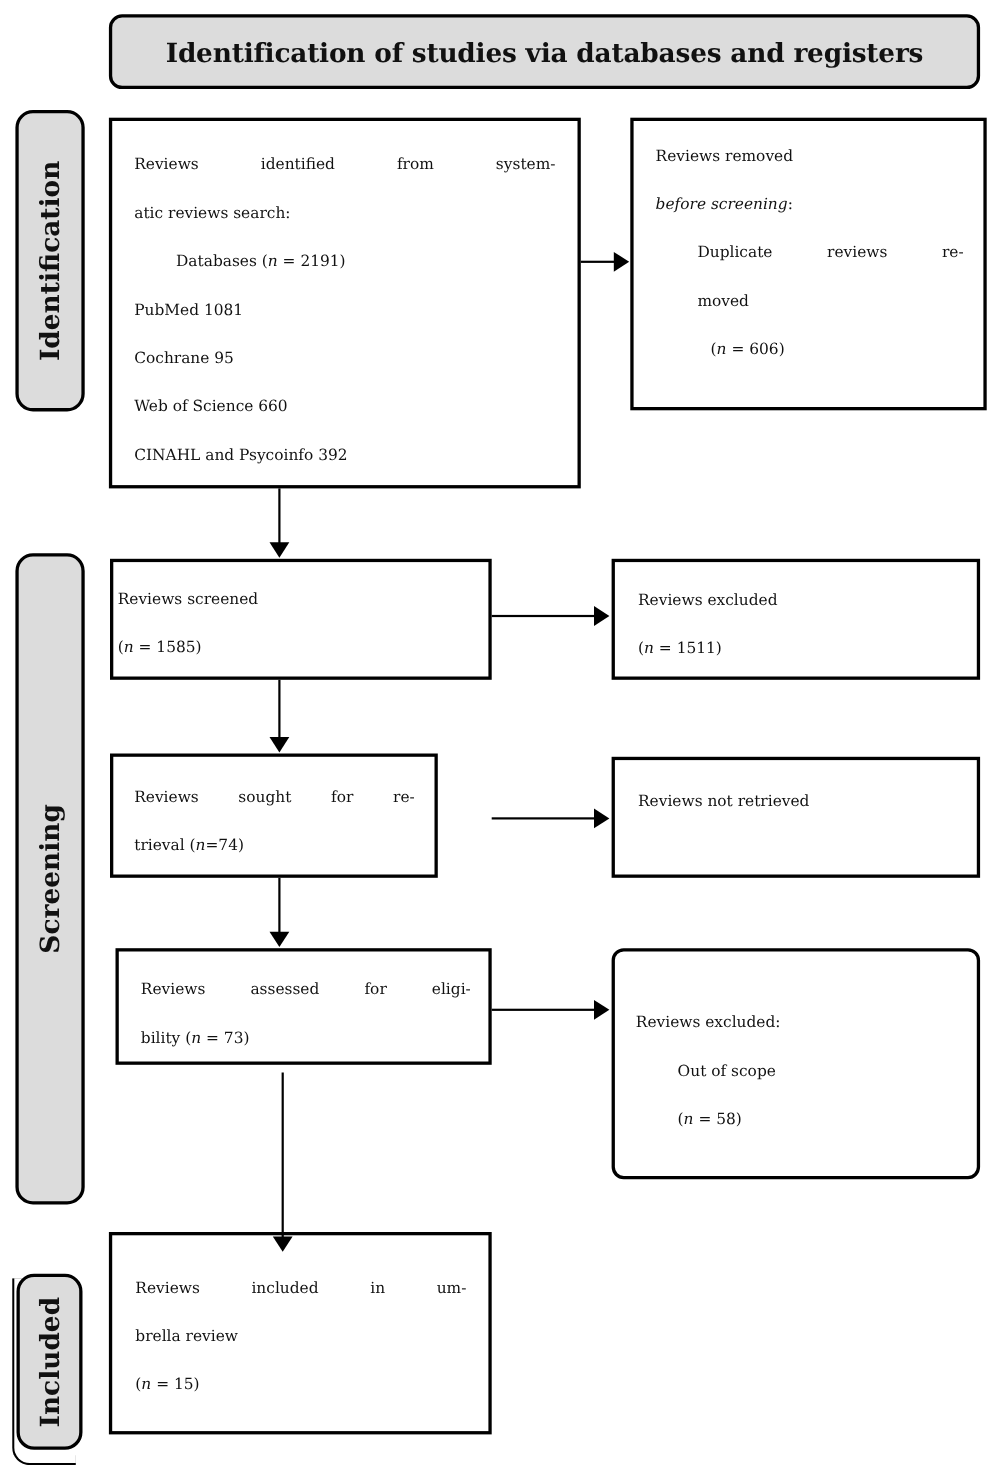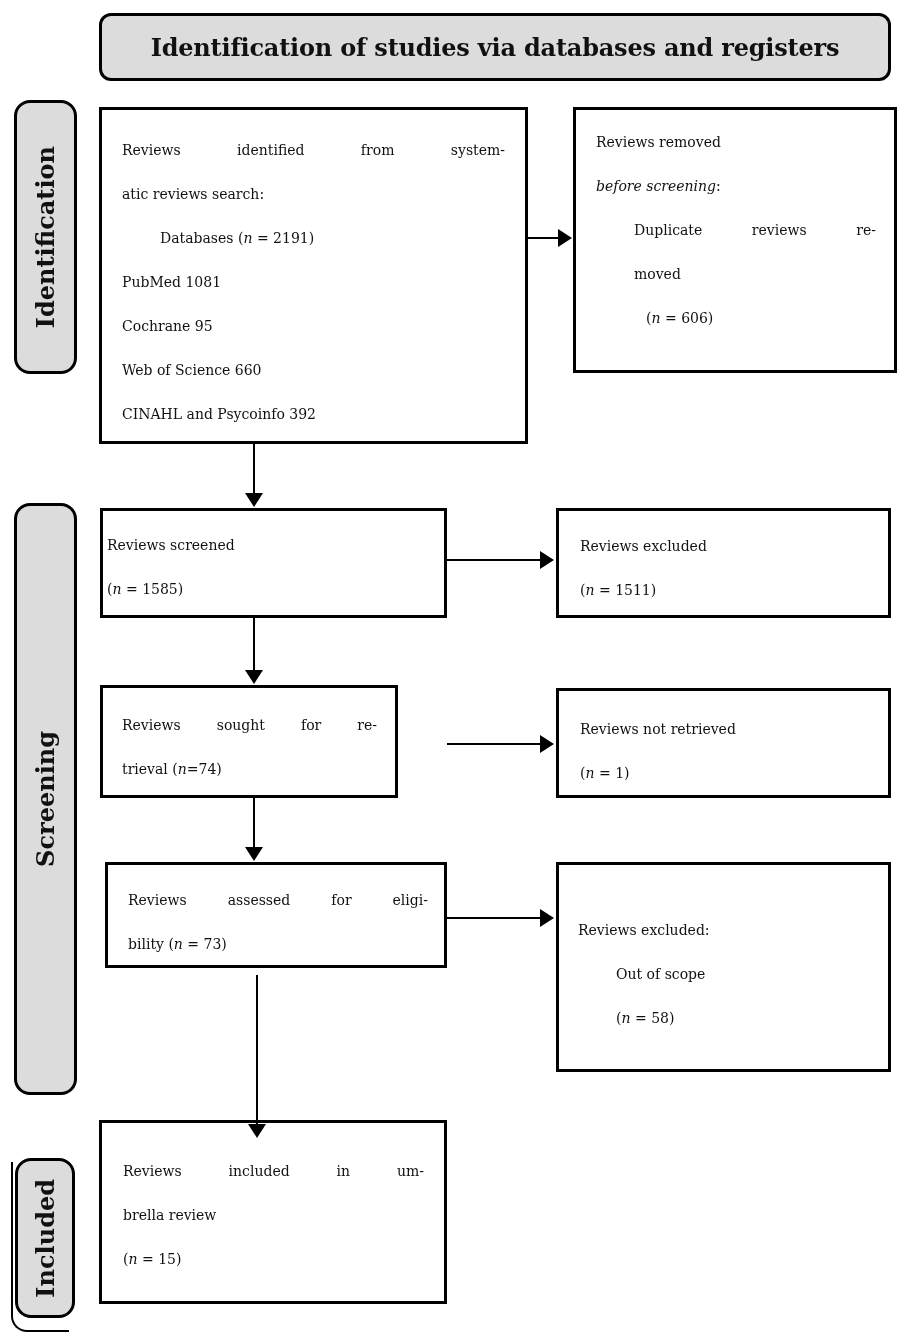--- a/index.html
+++ b/index.html
@@ -103,29 +103,28 @@
   <span class="ln"><span>(</span><span style="font-style: italic;">n</span><span> = 1511)</span></span>
 </div>
 
 <div class="fbox" style="left:100px;top:685px;width:298px;height:113px;padding:15px 18px 0 19px;">
   <span class="ln stretch"><span>Reviews sought for re-</span></span>
   <span class="ln"><span>trieval (</span><span style="font-style: italic;">n</span><span>=74)</span></span>
 </div>
 
 <div class="fbox" style="left:556px;top:688px;width:335px;height:110px;padding:16px 18px 0 21px;">
   <span class="ln"><span>Reviews not retrieved</span></span>
-  <span class="ln"><span>(</span><span style="font-style: italic;">n</span><span> = 1)</span></span>
 </div>
 
 <div class="fbox" style="left:105px;top:862px;width:342px;height:106px;padding:13px 16px 0 20px;">
   <span class="ln stretch"><span>Reviews assessed for eligi-</span></span>
   <span class="ln"><span>bility (</span><span style="font-style: italic;">n</span><span> = 73)</span></span>
 </div>
 
-<div class="fbox" style="left:556px;top:862px;width:335px;height:210px;padding:43px 18px 0 19px;">
+<div class="fbox" style="left:556px;top:862px;width:335px;height:210px;padding:43px 18px 0 19px;border-radius:11px;">
   <span class="ln"><span>Reviews excluded:</span></span>
   <span class="ln ind1"><span>Out of scope</span></span>
   <span class="ln ind1"><span>(</span><span style="font-style: italic;">n</span><span> = 58)</span></span>
 </div>
 
 <div class="fbox" style="left:99px;top:1072px;width:348px;height:184px;padding:26px 20px 0 21px;margin-top:48px;">
   <span class="ln stretch"><span>Reviews included in um-</span></span>
   <span class="ln"><span>brella review</span></span>
   <span class="ln"><span>(</span><span style="font-style: italic;">n</span><span> = 15)</span></span>
 </div>

